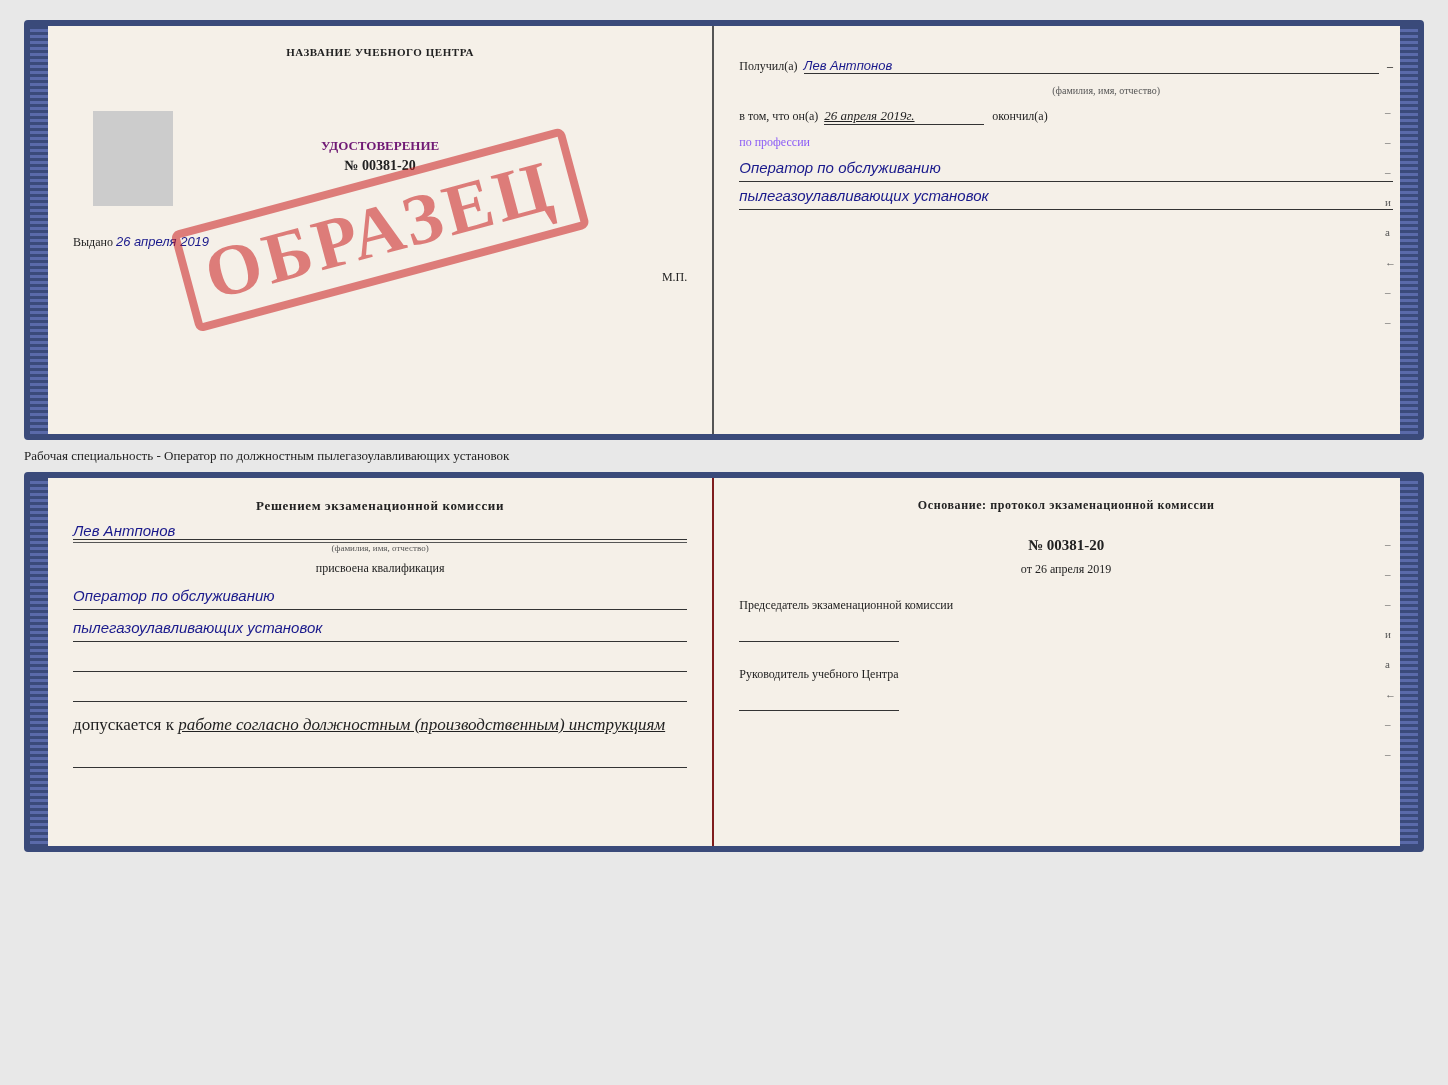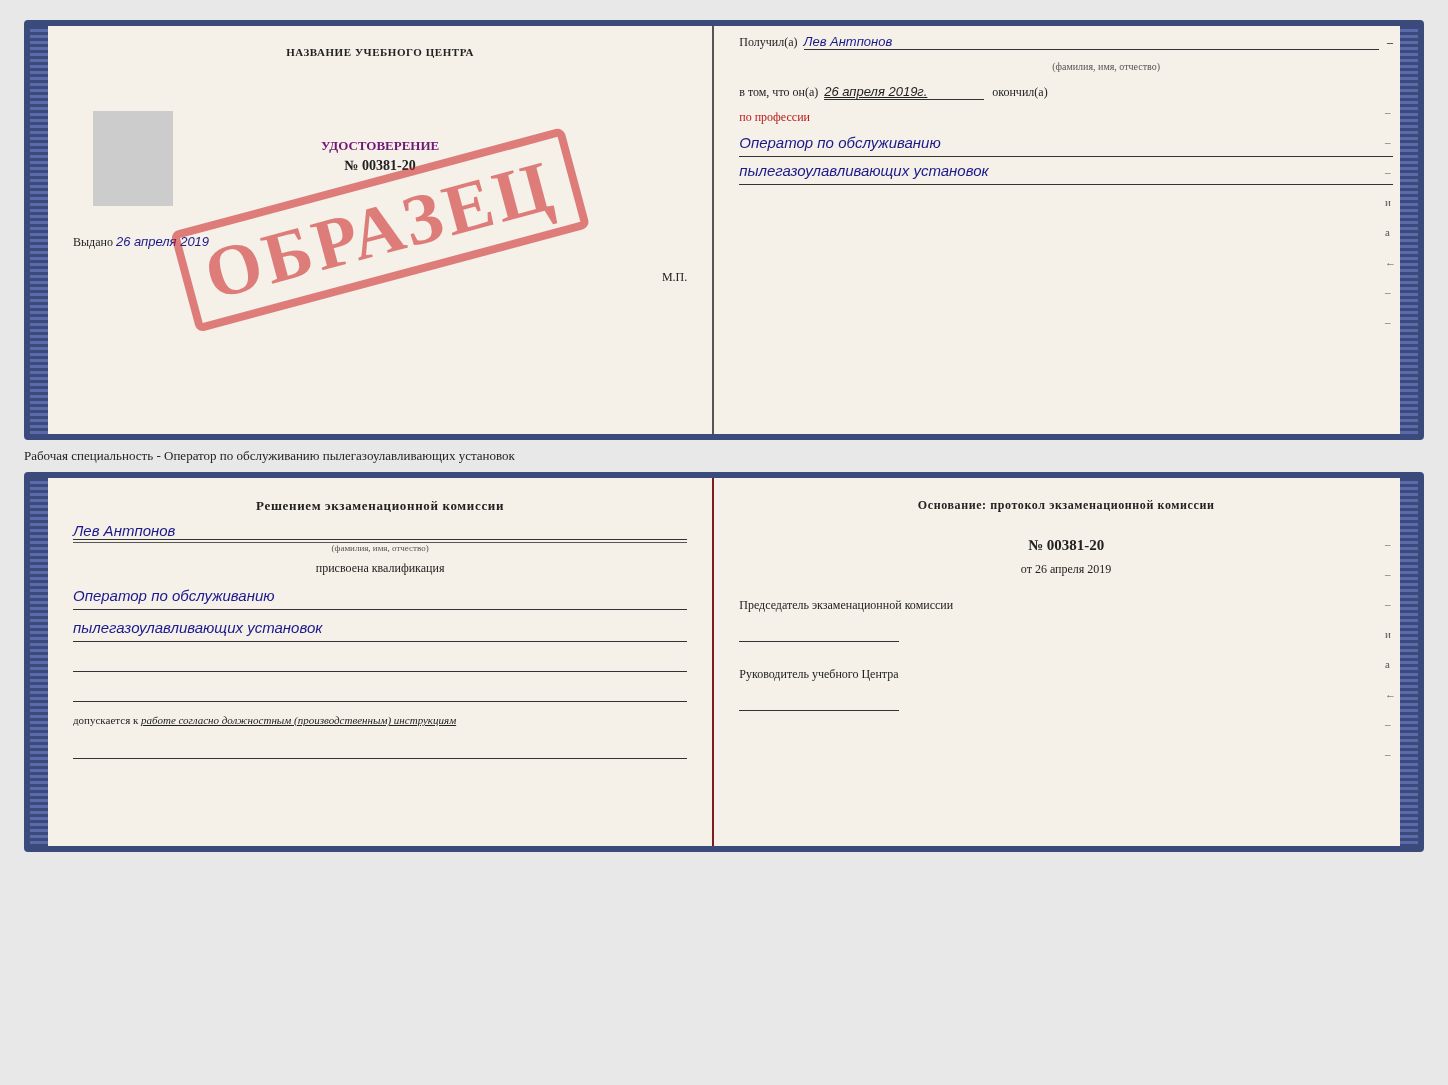--- a/index.html
+++ b/index.html
@@ -41,21 +41,21 @@
 
     .doc-left {
       width: 48%;
       padding: 20px 25px;
       border-right: 2px solid #555;
       position: relative;
     }
 
     .doc-right {
       flex: 1;
-      padding: 8px 25px;
+      padding: 32px 25px;
       position: relative;
     }
 
     .doc-right-side-lines {
       position: absolute;
       right: 0;
       top: 0;
       bottom: 0;
       width: 18px;
       background: repeating-linear-gradient(
@@ -168,21 +168,21 @@
       font-size: 11px;
       font-weight: bold;
       letter-spacing: 0.05em;
       color: #222;
       line-height: 1.5;
       margin: 12px 0 8px;
     }
 
     .profession-label {
       font-size: 12px;
-      color: #b91c1c;
+      color: #8b5cf6;
       margin-top: 10px;
       margin-bottom: 4px;
     }
 
     .profession-value {
       font-size: 15px;
       color: #1a1a8c;
       font-family: 'Arial', sans-serif;
       font-style: italic;
       border-bottom: 1px solid #333;
@@ -281,21 +281,21 @@
     }
 
     .empty-line {
       border-bottom: 1px solid #333;
       height: 24px;
       display: block;
       margin: 6px 0;
     }
 
     .dopuskaetsya {
-      font-size: 11px;
+      font-size: 17px;
       color: #222;
       margin-top: 10px;
       line-height: 1.5;
     }
 
     .dopusk-value {
       font-style: italic;
       text-decoration: underline;
       color: #222;
     }
@@ -387,21 +387,21 @@
         <span class="field-label">Получил(а)</span>
         <span class="field-value" style="margin-left:6px;">Лев Антпонов</span>
         <span style="margin-left:8px;font-size:12px;">–</span>
       </div>
       <div style="text-align:center;margin-left:80px;">
         <span class="field-sub" style="font-size:10px;color:#555;">(фамилия, имя, отчество)</span>
       </div>
 
       <div class="field-row" style="margin-top:10px;">
         <span class="field-label">в том, что он(а)</span>
-        <span class="field-value" style="margin-left:6px;text-decoration:underline;color:#222;font-style:italic;font-family:Liberation Sans, sans-serif;font-size:13px;min-width:120px;max-width:160px;">26 апреля 2019г.</span>
+        <span class="field-value" style="margin-left:6px;text-decoration:underline;color:#222;font-style:italic;font-family:Liberation Serif, serif;font-size:13px;min-width:120px;max-width:160px;">26 апреля 2019г.</span>
         <span class="field-label" style="margin-left:8px;">окончил(а)</span>
       </div>
 
 
       <div class="profession-label">по профессии</div>
       <span class="profession-value">Оператор по обслуживанию</span>
       <span class="profession-value">пылегазоулавливающих установок</span>
 
       <div class="side-marks">
         <span>–</span>
@@ -411,21 +411,21 @@
         <span>а</span>
         <span>←</span>
         <span>–</span>
         <span>–</span>
       </div>
 
       <div class="doc-right-side-lines"></div>
     </div>
   </div>
 
-  <div class="separator-text">Рабочая специальность - Оператор по обслуживанию пылегазоулавливающих установок</div>
+  <div class="separator-text">Рабочая специальность - Оператор по должностным пылегазоулавливающих установок</div>
 
   <div class="bottom-doc">
     <div class="doc-spine"></div>
 
     <div class="bottom-left">
       <div class="decision-title">Решением экзаменационной комиссии</div>
 
       <span class="decision-name">Лев Антпонов</span>
       <div class="sub-label">(фамилия, имя, отчество)</div>
 

